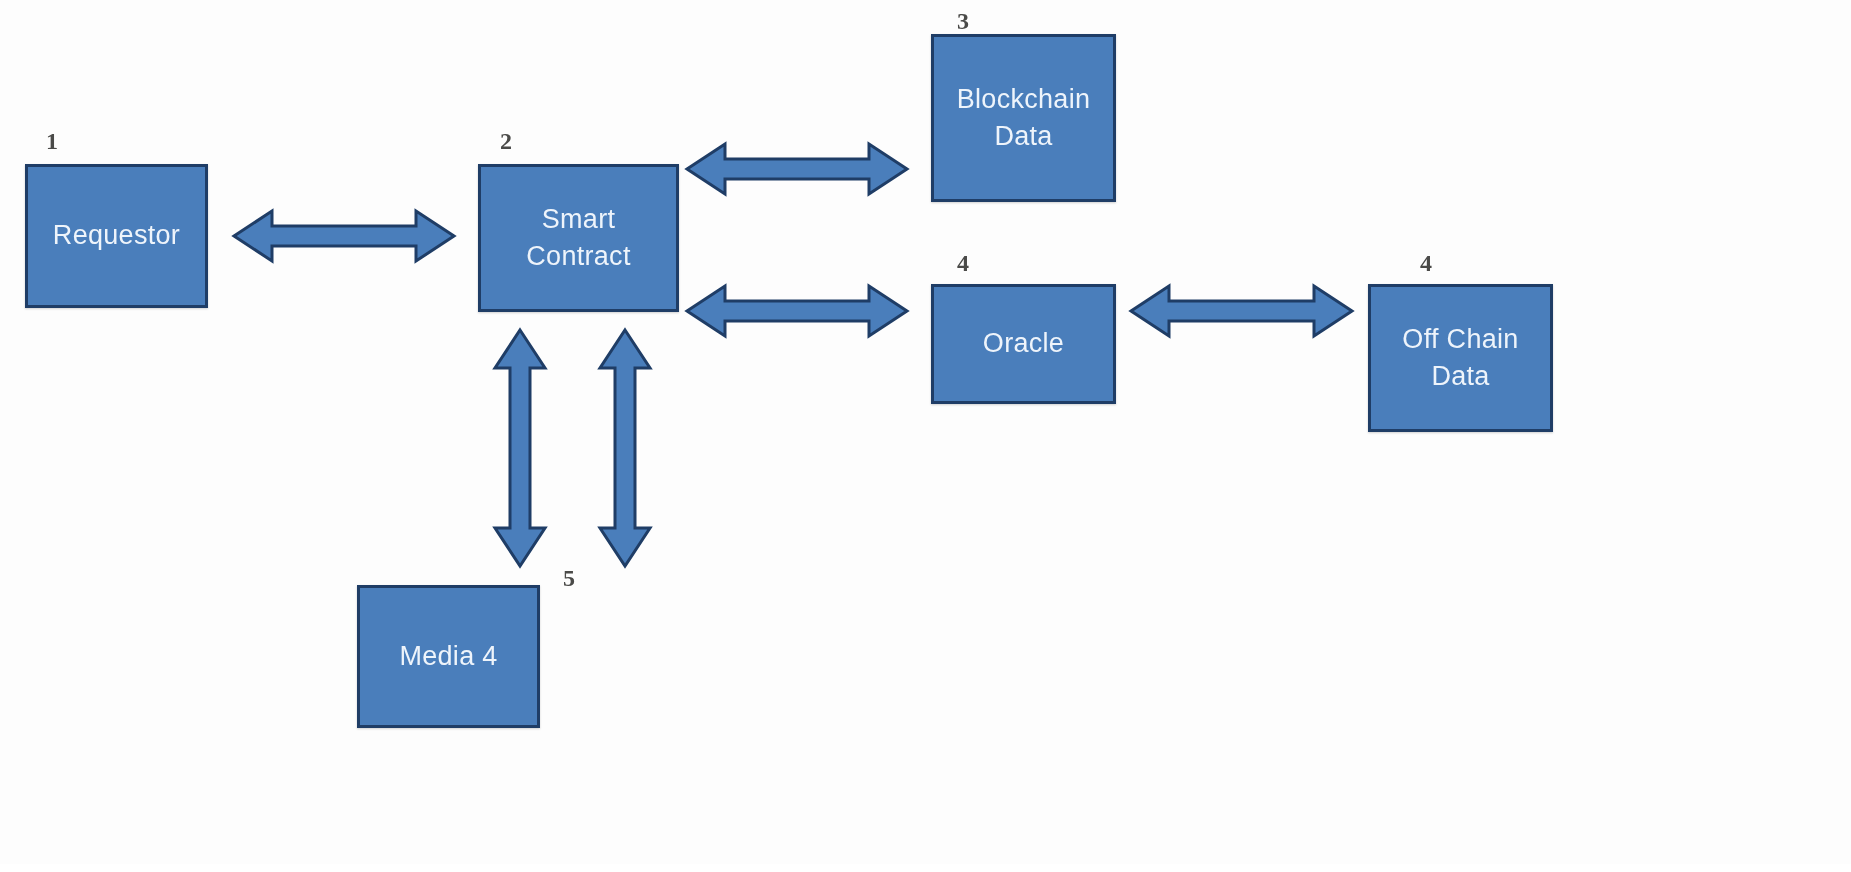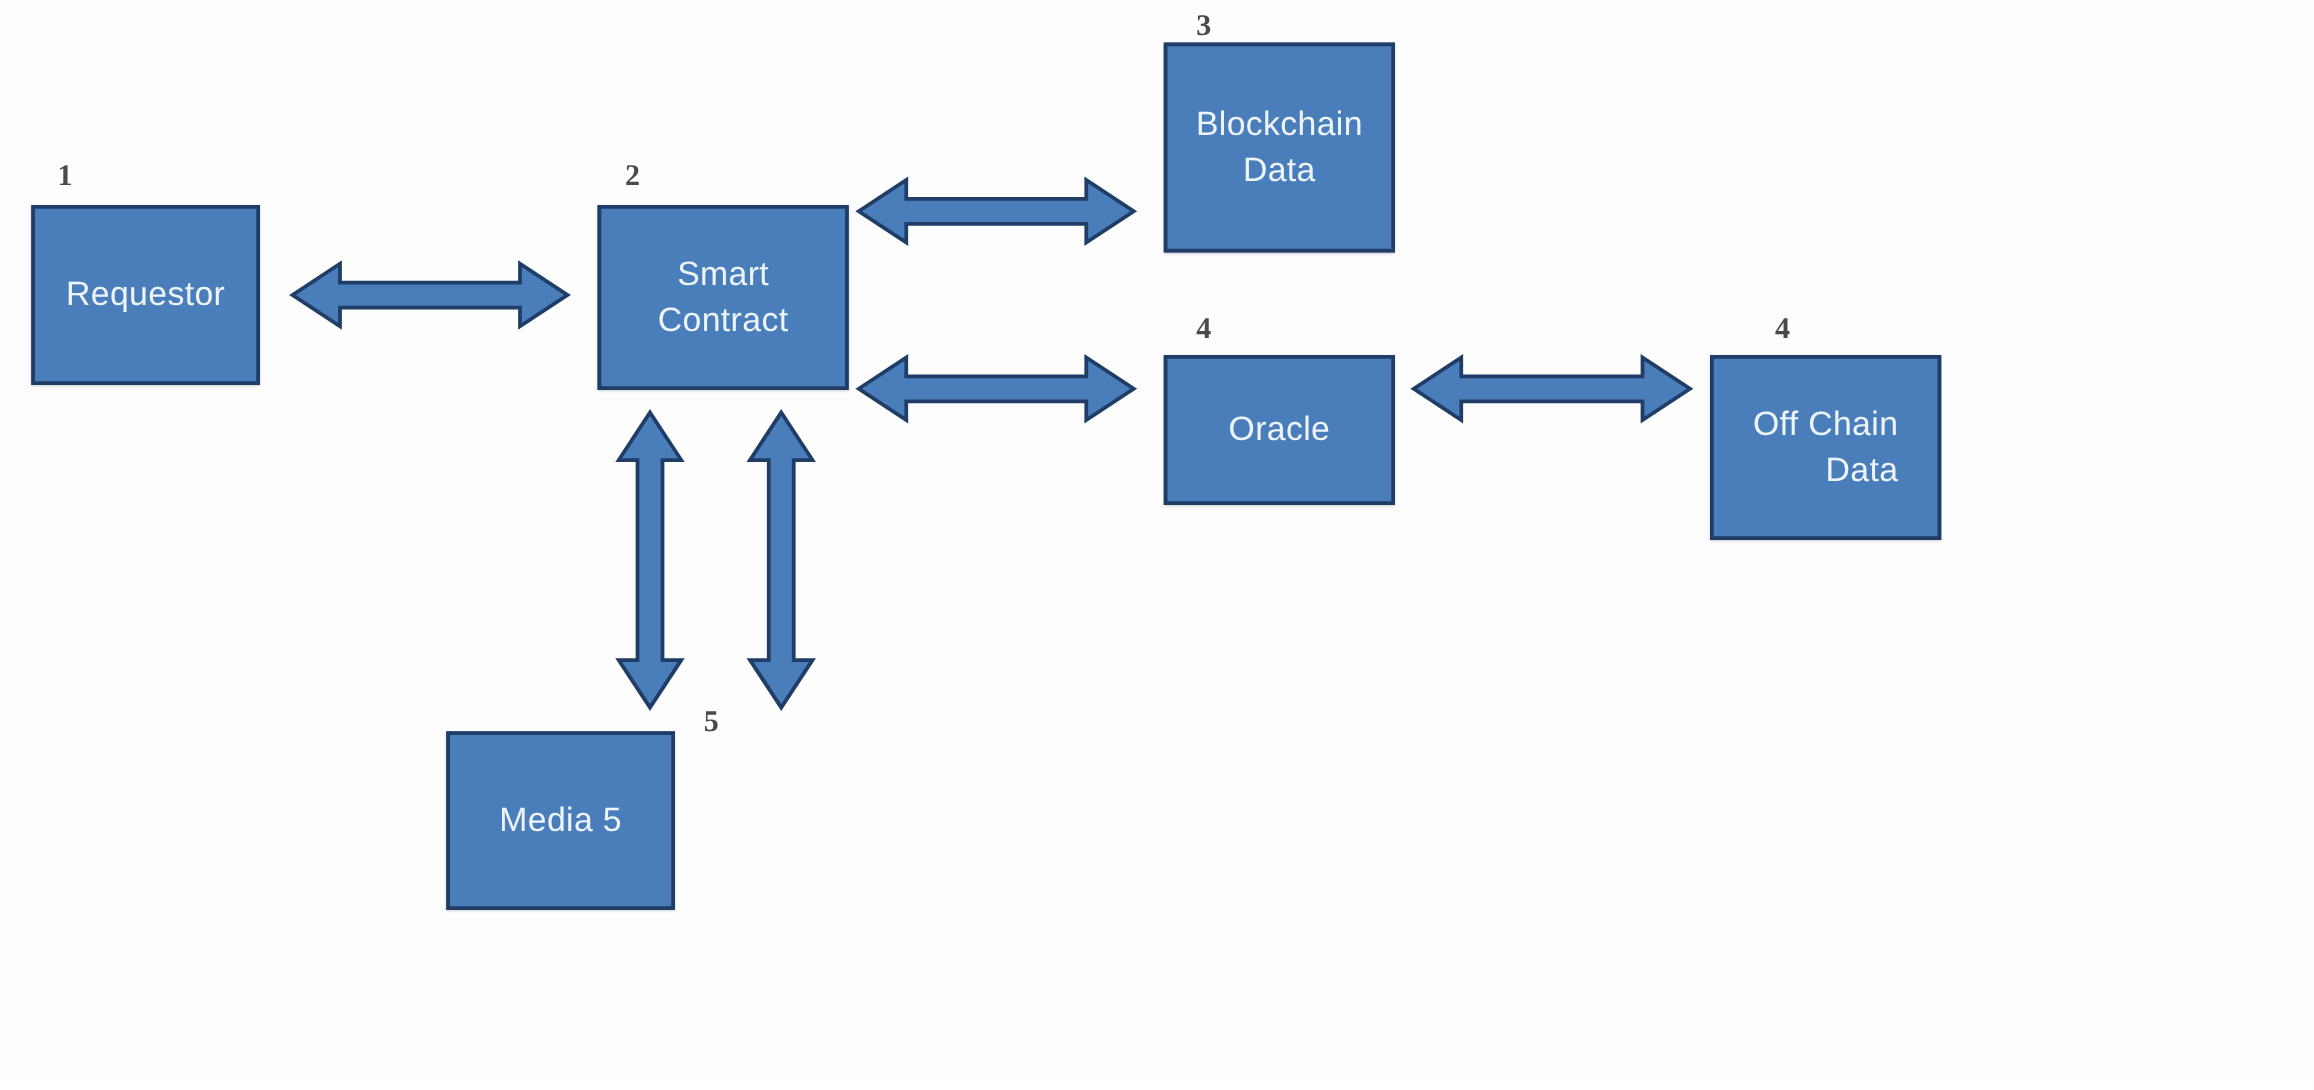--- a/index.html
+++ b/index.html
@@ -75,24 +75,24 @@
   <div class="node" style="left:25px; top:164px; width:183px; height:144px;">Requestor</div>
 
   <div class="node" style="left:478px; top:164px; width:201px; height:148px;">Smart
 Contract</div>
 
   <div class="node" style="left:931px; top:34px; width:185px; height:168px;">Blockchain
 Data</div>
 
   <div class="node" style="left:931px; top:284px; width:185px; height:120px;">Oracle</div>
 
-  <div class="node" style="left:1368px; top:284px; width:185px; height:148px;text-align:right;">Off Chain
+  <div class="node" style="left:1368px; top:284px; width:185px; height:148px;">Off Chain
 Data</div>
 
-  <div class="node" style="left:357px; top:585px; width:183px; height:143px;">Media 5</div>
+  <div class="node" style="left:357px; top:585px; width:183px; height:143px;">Media 4</div>
 
 
   <div class="harrow" style="left:232px; top:199px; width:224px;">
     <svg width="224" height="74" viewBox="0 0 224 74" preserveAspectRatio="none">
       <polygon class="abody" points="2,37 40,12 40,27 184,27 184,12 222,37 184,62 184,47 40,47 40,62"></polygon>
     </svg>
   </div>
 
   <div class="harrow" style="left:685px; top:132px; width:224px;">
     <svg width="224" height="74" viewBox="0 0 224 74" preserveAspectRatio="none">

